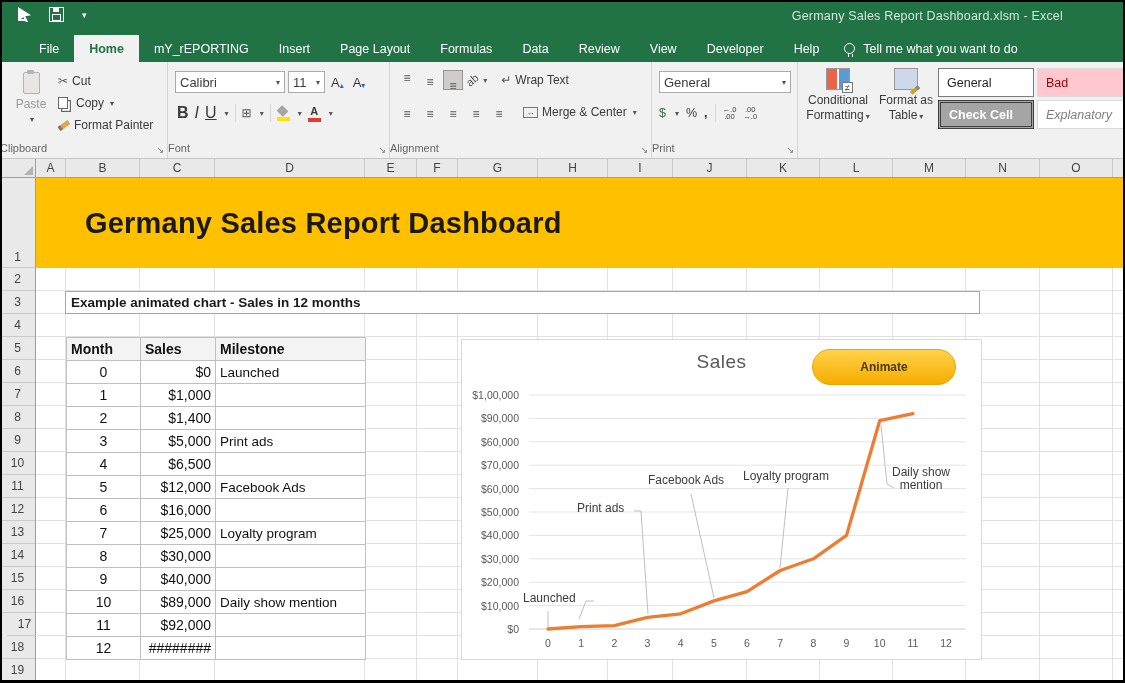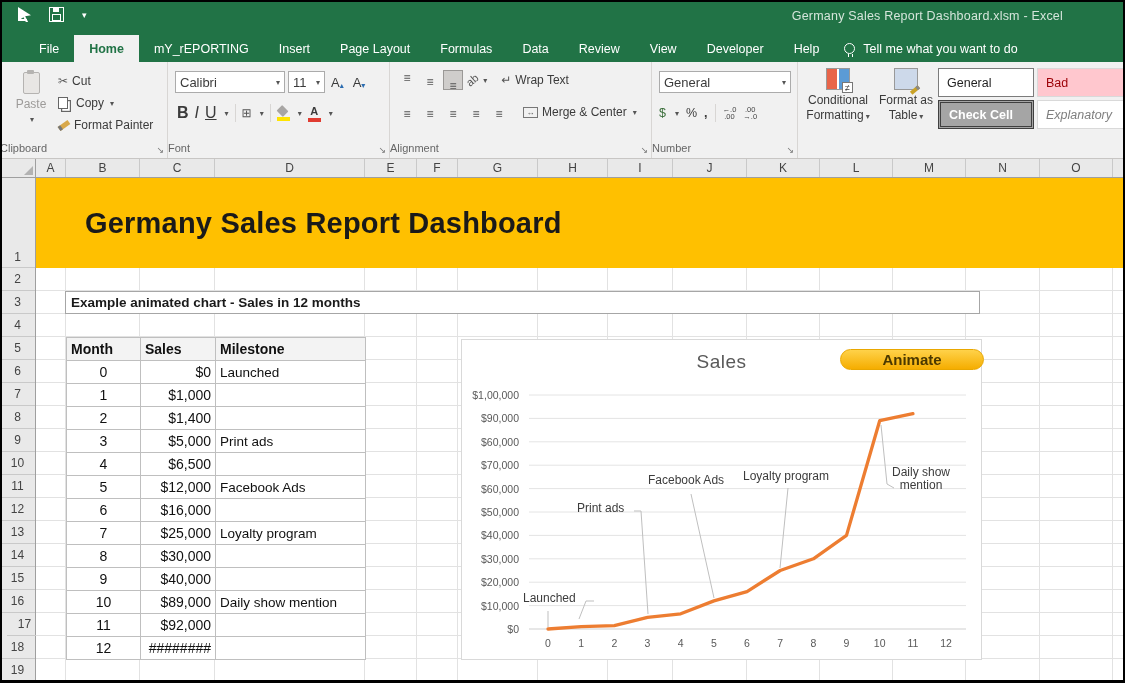--- a/index.html
+++ b/index.html
@@ -121,21 +121,21 @@
   #xl-table { position:absolute; left:30px; top:159px; z-index:2; display:grid; grid-template-columns:74px 75px 150px; grid-auto-rows:23px; background:#fff; border-left:1px solid #bfbfbf; border-top:1px solid #bfbfbf; font-size:14px; color:#111; }
   #xl-table div { border-right:1px solid #bfbfbf; border-bottom:1px solid #bfbfbf; display:flex; align-items:center; padding:0 4px; overflow:hidden; white-space:nowrap; }
   #xl-table .th { font-weight:bold; background:#f3f3f3; }
   #xl-table .cm { justify-content:center; }
   #xl-table .cs { justify-content:flex-end; }
   #xl-table .cms { font-size:13.5px; }
 
   
   #chart { position:absolute; left:425px; top:161px; width:521px; height:321px; background:#fff; border:1px solid #d9d9d9; z-index:3; }
   #chart-title { position:absolute; left:0; right:0; top:11px; text-align:center; font-size:19px; color:#595959; letter-spacing:.5px; }
-  #animate-btn { position:absolute; left:378px; top:9px; width:144px; height:21px; border-radius:18px; background:linear-gradient(180deg,#ffd24a,#f5ad00); border:1px solid #e9a700; color:#4a3800; font-size:15px; font-weight:bold; display:flex; align-items:center; justify-content:center; cursor:pointer; }
+  #animate-btn { position:absolute; left:350px; top:9px; width:144px; height:36px; border-radius:18px; background:linear-gradient(180deg,#ffd24a,#f5ad00); border:1px solid #e9a700; color:#4a3800; font-size:12px; font-weight:bold; display:flex; align-items:center; justify-content:center; cursor:pointer; }
   .ytick { position:absolute; left:0; width:57px; text-align:right; font-size:10.5px; color:#595959; }
   .xtick { position:absolute; width:22px; text-align:center; font-size:10.5px; color:#595959; }
   .anno { position:absolute; font-size:12px; color:#3c3c3c; line-height:13px; }
   #chart svg { position:absolute; left:0; top:0; }
 </style>
 </head>
 <body>
 
 <div id="win">
 
@@ -286,21 +286,21 @@
       </div>
       <div class="nrow2">
         <span class="acct">$</span>
           <span class="dd">▾</span>
         <span>%</span>
         <span style="font-weight:bold">,</span>
         <span class="sep-v"></span>
         <span class="decbtn"><span>←.0</span><br><span>.00</span></span>
         <span class="decbtn"><span>.00</span><br><span>→.0</span></span>
       </div>
-      <div class="grp-label">Number</div>
+      <div class="grp-label">Print</div>
       <span class="launcher">↘</span>
     </div>
 
     <div class="grp" id="grp-styles">
       <div class="big-btn cf">
         <div class="cf-ic">
             <i>≠</i>
           </div>
         <span>Conditional Formatting</span><span class="dd">▾</span>
       </div>

